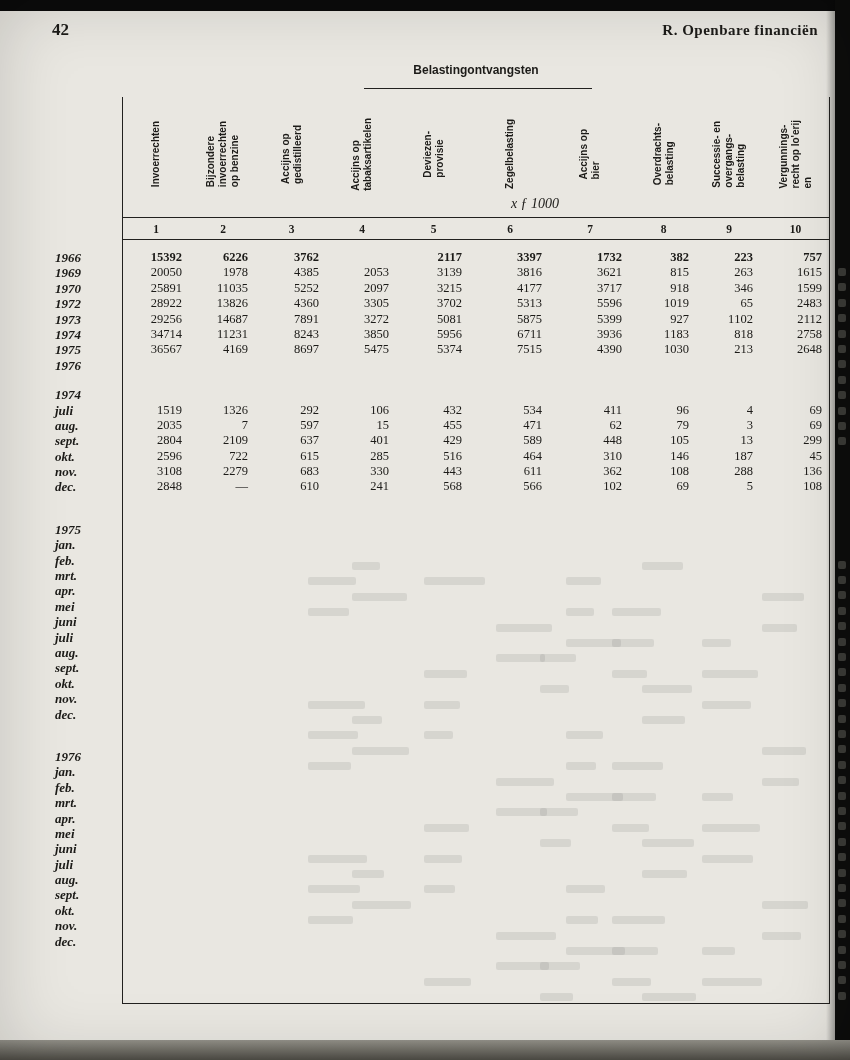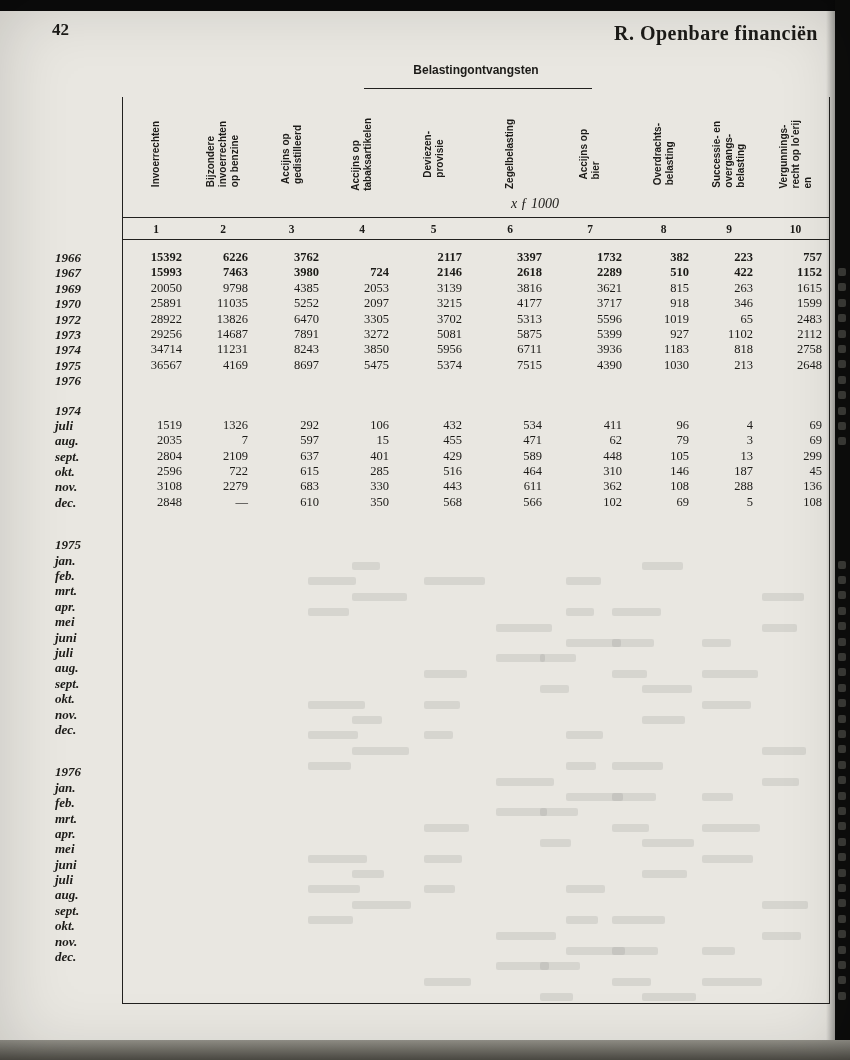--- a/index.html
+++ b/index.html
@@ -12,21 +12,21 @@
     box-shadow:inset 0 0 70px rgba(0,0,0,0.16);}
   
   .bar-top{position:absolute;left:0;top:0;width:100%;height:11px;background:#0b0b0b;}
   .bar-right{position:absolute;right:0;top:0;width:15px;height:100%;background:#0d0d0c;}
   .edge-shade-right{position:absolute;right:15px;top:0;width:9px;height:100%;
     background:linear-gradient(to right,rgba(0,0,0,0),rgba(0,0,0,0.30));}
   .bar-bottom{position:absolute;left:0;bottom:0;width:100%;height:20px;
     background:linear-gradient(to bottom,#94928a,#504e47);}
   
   .pageno{position:absolute;left:52px;top:20px;font-size:17px;font-weight:bold;}
-  .section{position:absolute;right:32px;top:22px;font-size:20px;font-weight:bold;letter-spacing:0.5px;text-align:right;}
+  .section{position:absolute;right:32px;top:22px;font-size:15px;font-weight:bold;letter-spacing:0.5px;text-align:right;}
   
   .tbl-title{position:absolute;left:122px;top:63px;width:708px;text-align:center;
     font-family:"Liberation Sans",sans-serif;font-size:12px;font-weight:bold;}
   .rule{position:absolute;background:#22211f;}
   .title-rule{left:364px;top:88px;width:228px;height:1px;}
   .vl-left{left:122px;top:97px;width:1.2px;height:907px;}
   .vl-right{left:829px;top:97px;width:1.2px;height:907px;}
   .hr-top-nums{left:122px;top:217px;width:708px;height:1.2px;}
   .hr-bot-nums{left:122px;top:239px;width:708px;height:1.2px;}
   .hr-bottom{left:122px;top:1003px;width:708px;height:1.2px;}
@@ -141,37 +141,24 @@
         <div class="cell num">6 226</div>
         <div class="cell num">3 762</div>
         <div class="cell num"></div>
         <div class="cell num">2 117</div>
         <div class="cell num">3 397</div>
         <div class="cell num">1 732</div>
         <div class="cell num">382</div>
         <div class="cell num">223</div>
         <div class="cell num">757</div>
       </div>
-      <div class="trow year bold">
-        <div class="cell lab">1967</div>
-        <div class="cell num">15 993</div>
-        <div class="cell num">7 463</div>
-        <div class="cell num">3 980</div>
-        <div class="cell num">724</div>
-        <div class="cell num">2 146</div>
-        <div class="cell num">2 618</div>
-        <div class="cell num">2 289</div>
-        <div class="cell num">510</div>
-        <div class="cell num">422</div>
-        <div class="cell num">1 152</div>
-      </div>
       <div class="trow year">
         <div class="cell lab">1969</div>
         <div class="cell num">20 050</div>
-        <div class="cell num">9 798</div>
+        <div class="cell num">1 978</div>
         <div class="cell num">4 385</div>
         <div class="cell num">2 053</div>
         <div class="cell num">3 139</div>
         <div class="cell num">3 816</div>
         <div class="cell num">3 621</div>
         <div class="cell num">815</div>
         <div class="cell num">263</div>
         <div class="cell num">1 615</div>
       </div>
       <div class="trow year">
@@ -184,21 +171,21 @@
         <div class="cell num">4 177</div>
         <div class="cell num">3 717</div>
         <div class="cell num">918</div>
         <div class="cell num">346</div>
         <div class="cell num">1 599</div>
       </div>
       <div class="trow year">
         <div class="cell lab">1972</div>
         <div class="cell num">28 922</div>
         <div class="cell num">13 826</div>
-        <div class="cell num">6 470</div>
+        <div class="cell num">4 360</div>
         <div class="cell num">3 305</div>
         <div class="cell num">3 702</div>
         <div class="cell num">5 313</div>
         <div class="cell num">5 596</div>
         <div class="cell num">1 019</div>
         <div class="cell num">65</div>
         <div class="cell num">2 483</div>
       </div>
       <div class="trow year">
         <div class="cell lab">1973</div>
@@ -328,21 +315,21 @@
         <div class="cell num">362</div>
         <div class="cell num">108</div>
         <div class="cell num">288</div>
         <div class="cell num">136</div>
       </div>
       <div class="trow month">
         <div class="cell lab">dec.</div>
         <div class="cell num">2 848</div>
         <div class="cell num">—</div>
         <div class="cell num">610</div>
-        <div class="cell num">350</div>
+        <div class="cell num">241</div>
         <div class="cell num">568</div>
         <div class="cell num">566</div>
         <div class="cell num">102</div>
         <div class="cell num">69</div>
         <div class="cell num">5</div>
         <div class="cell num">108</div>
       </div>
       <div class="trow group g2">
         <div class="cell lab">1975</div>
         <div class="cell num"></div>

